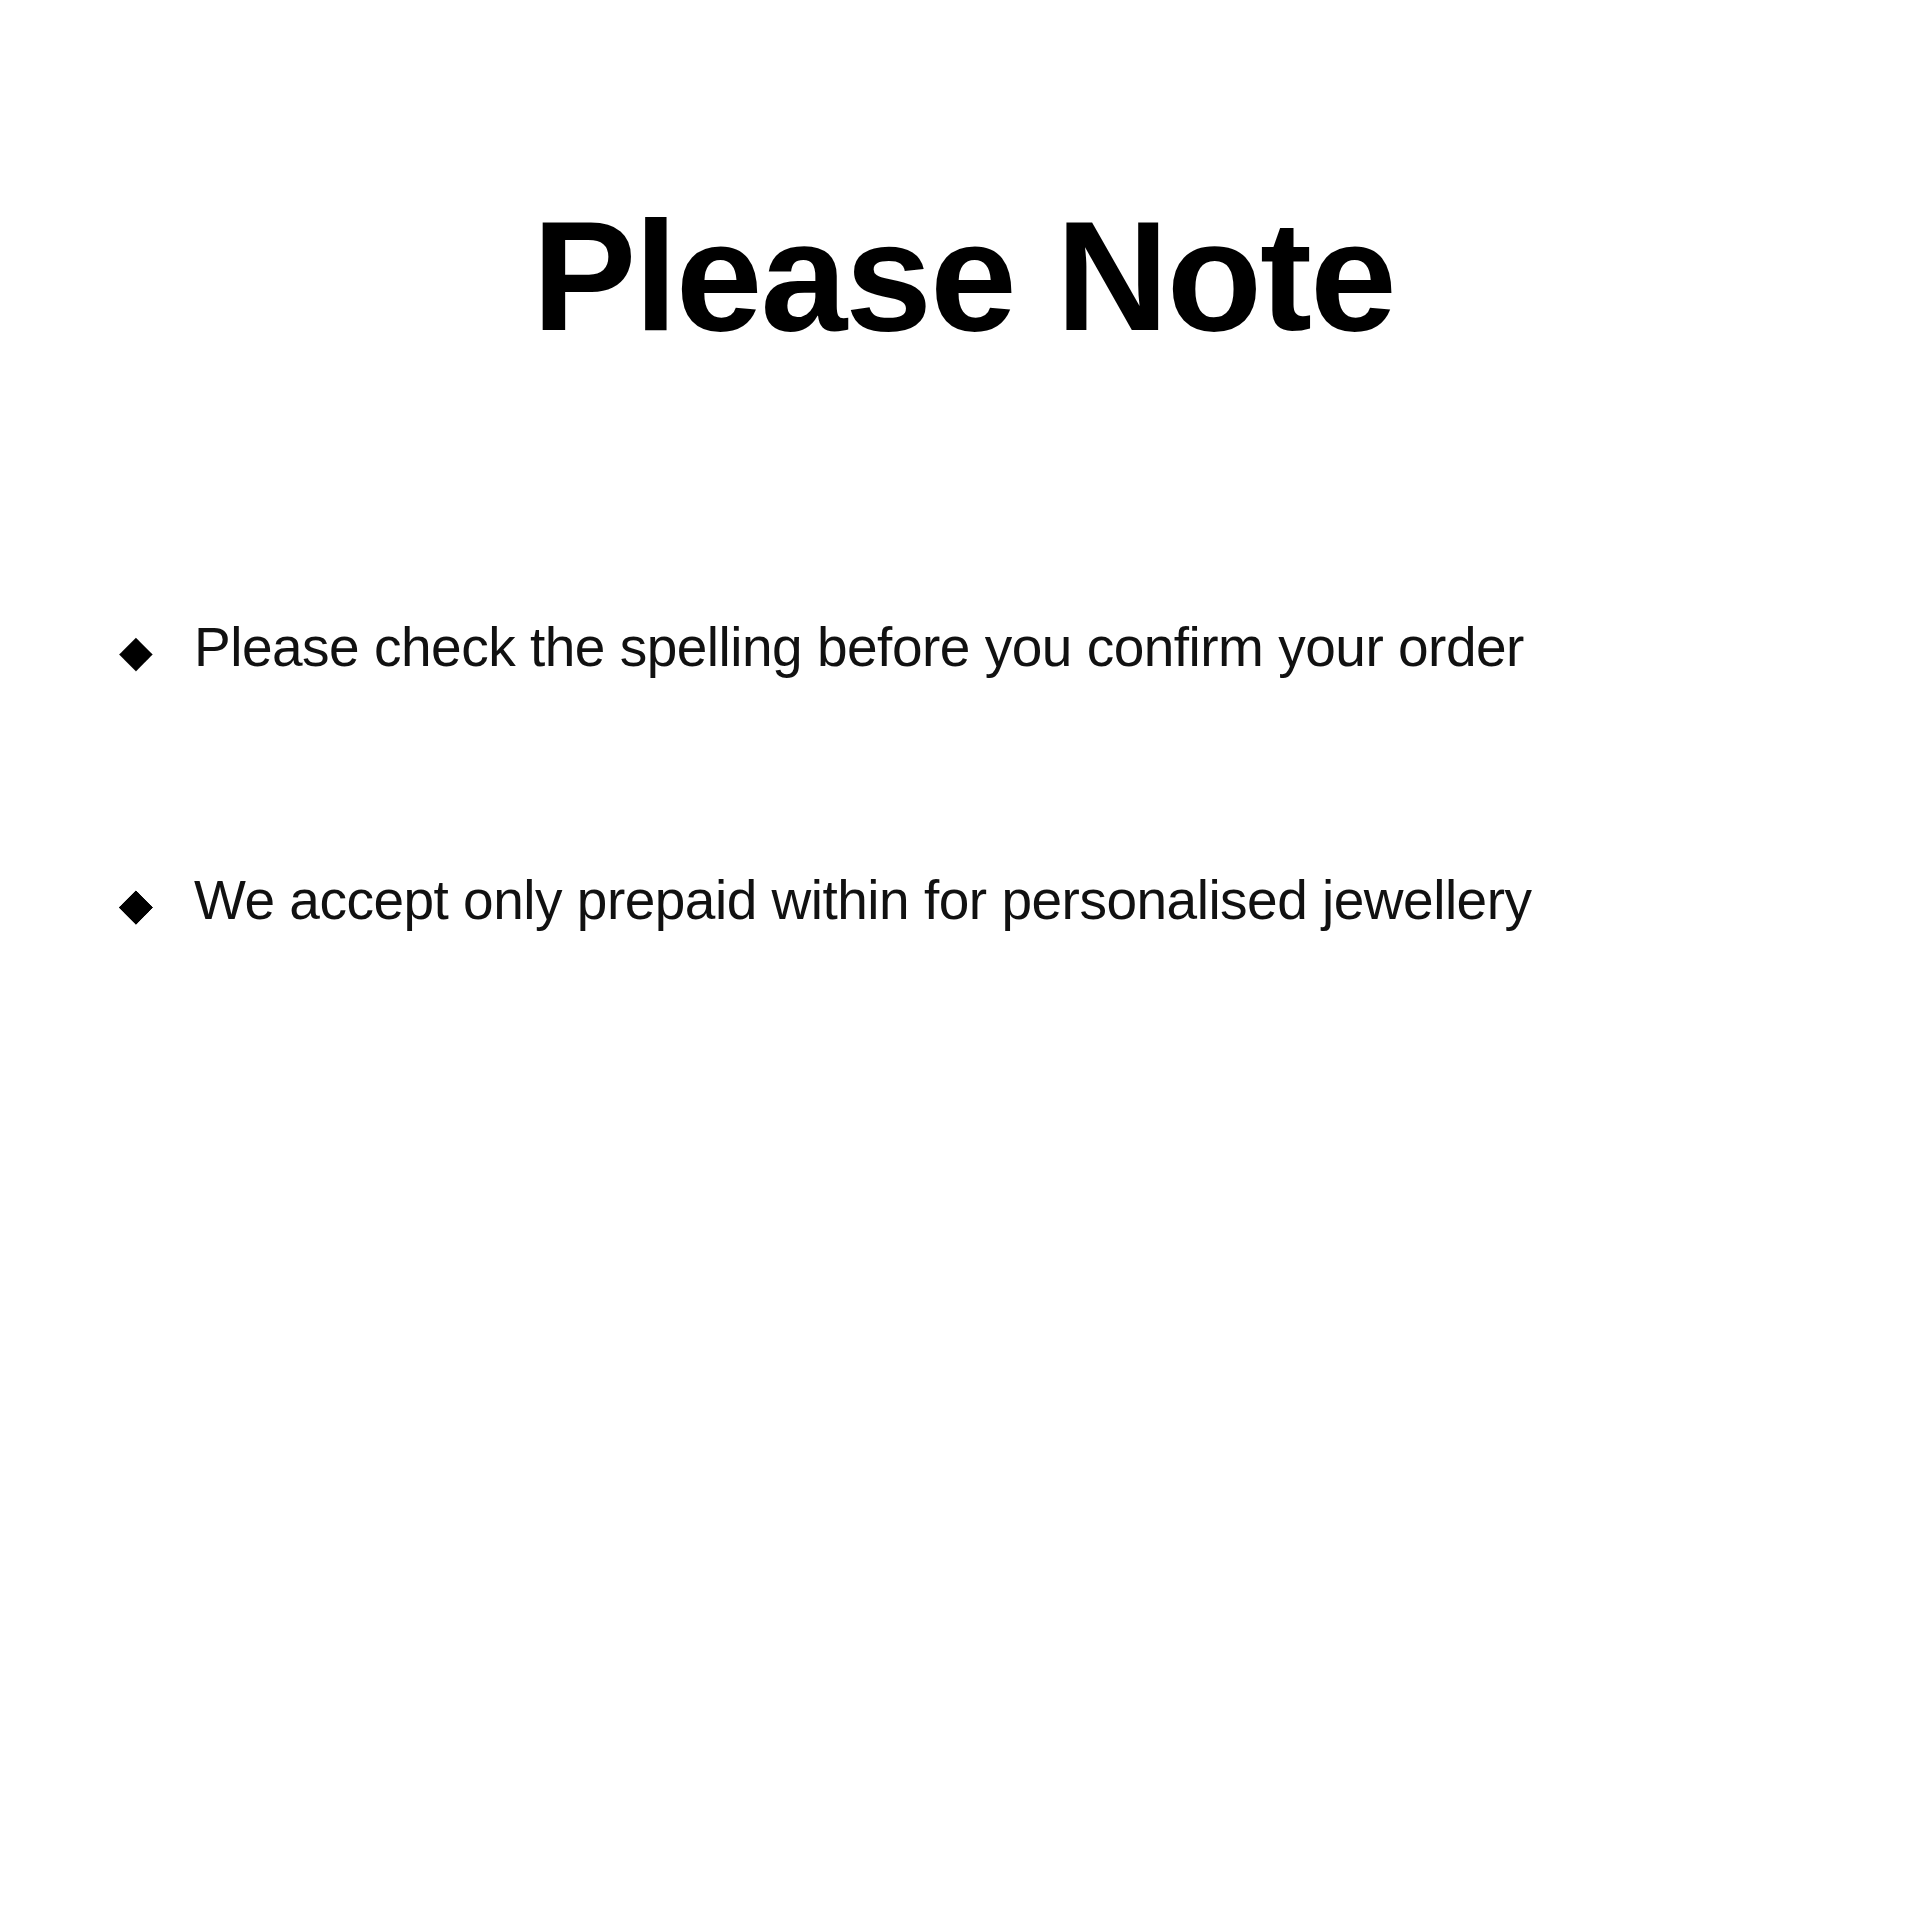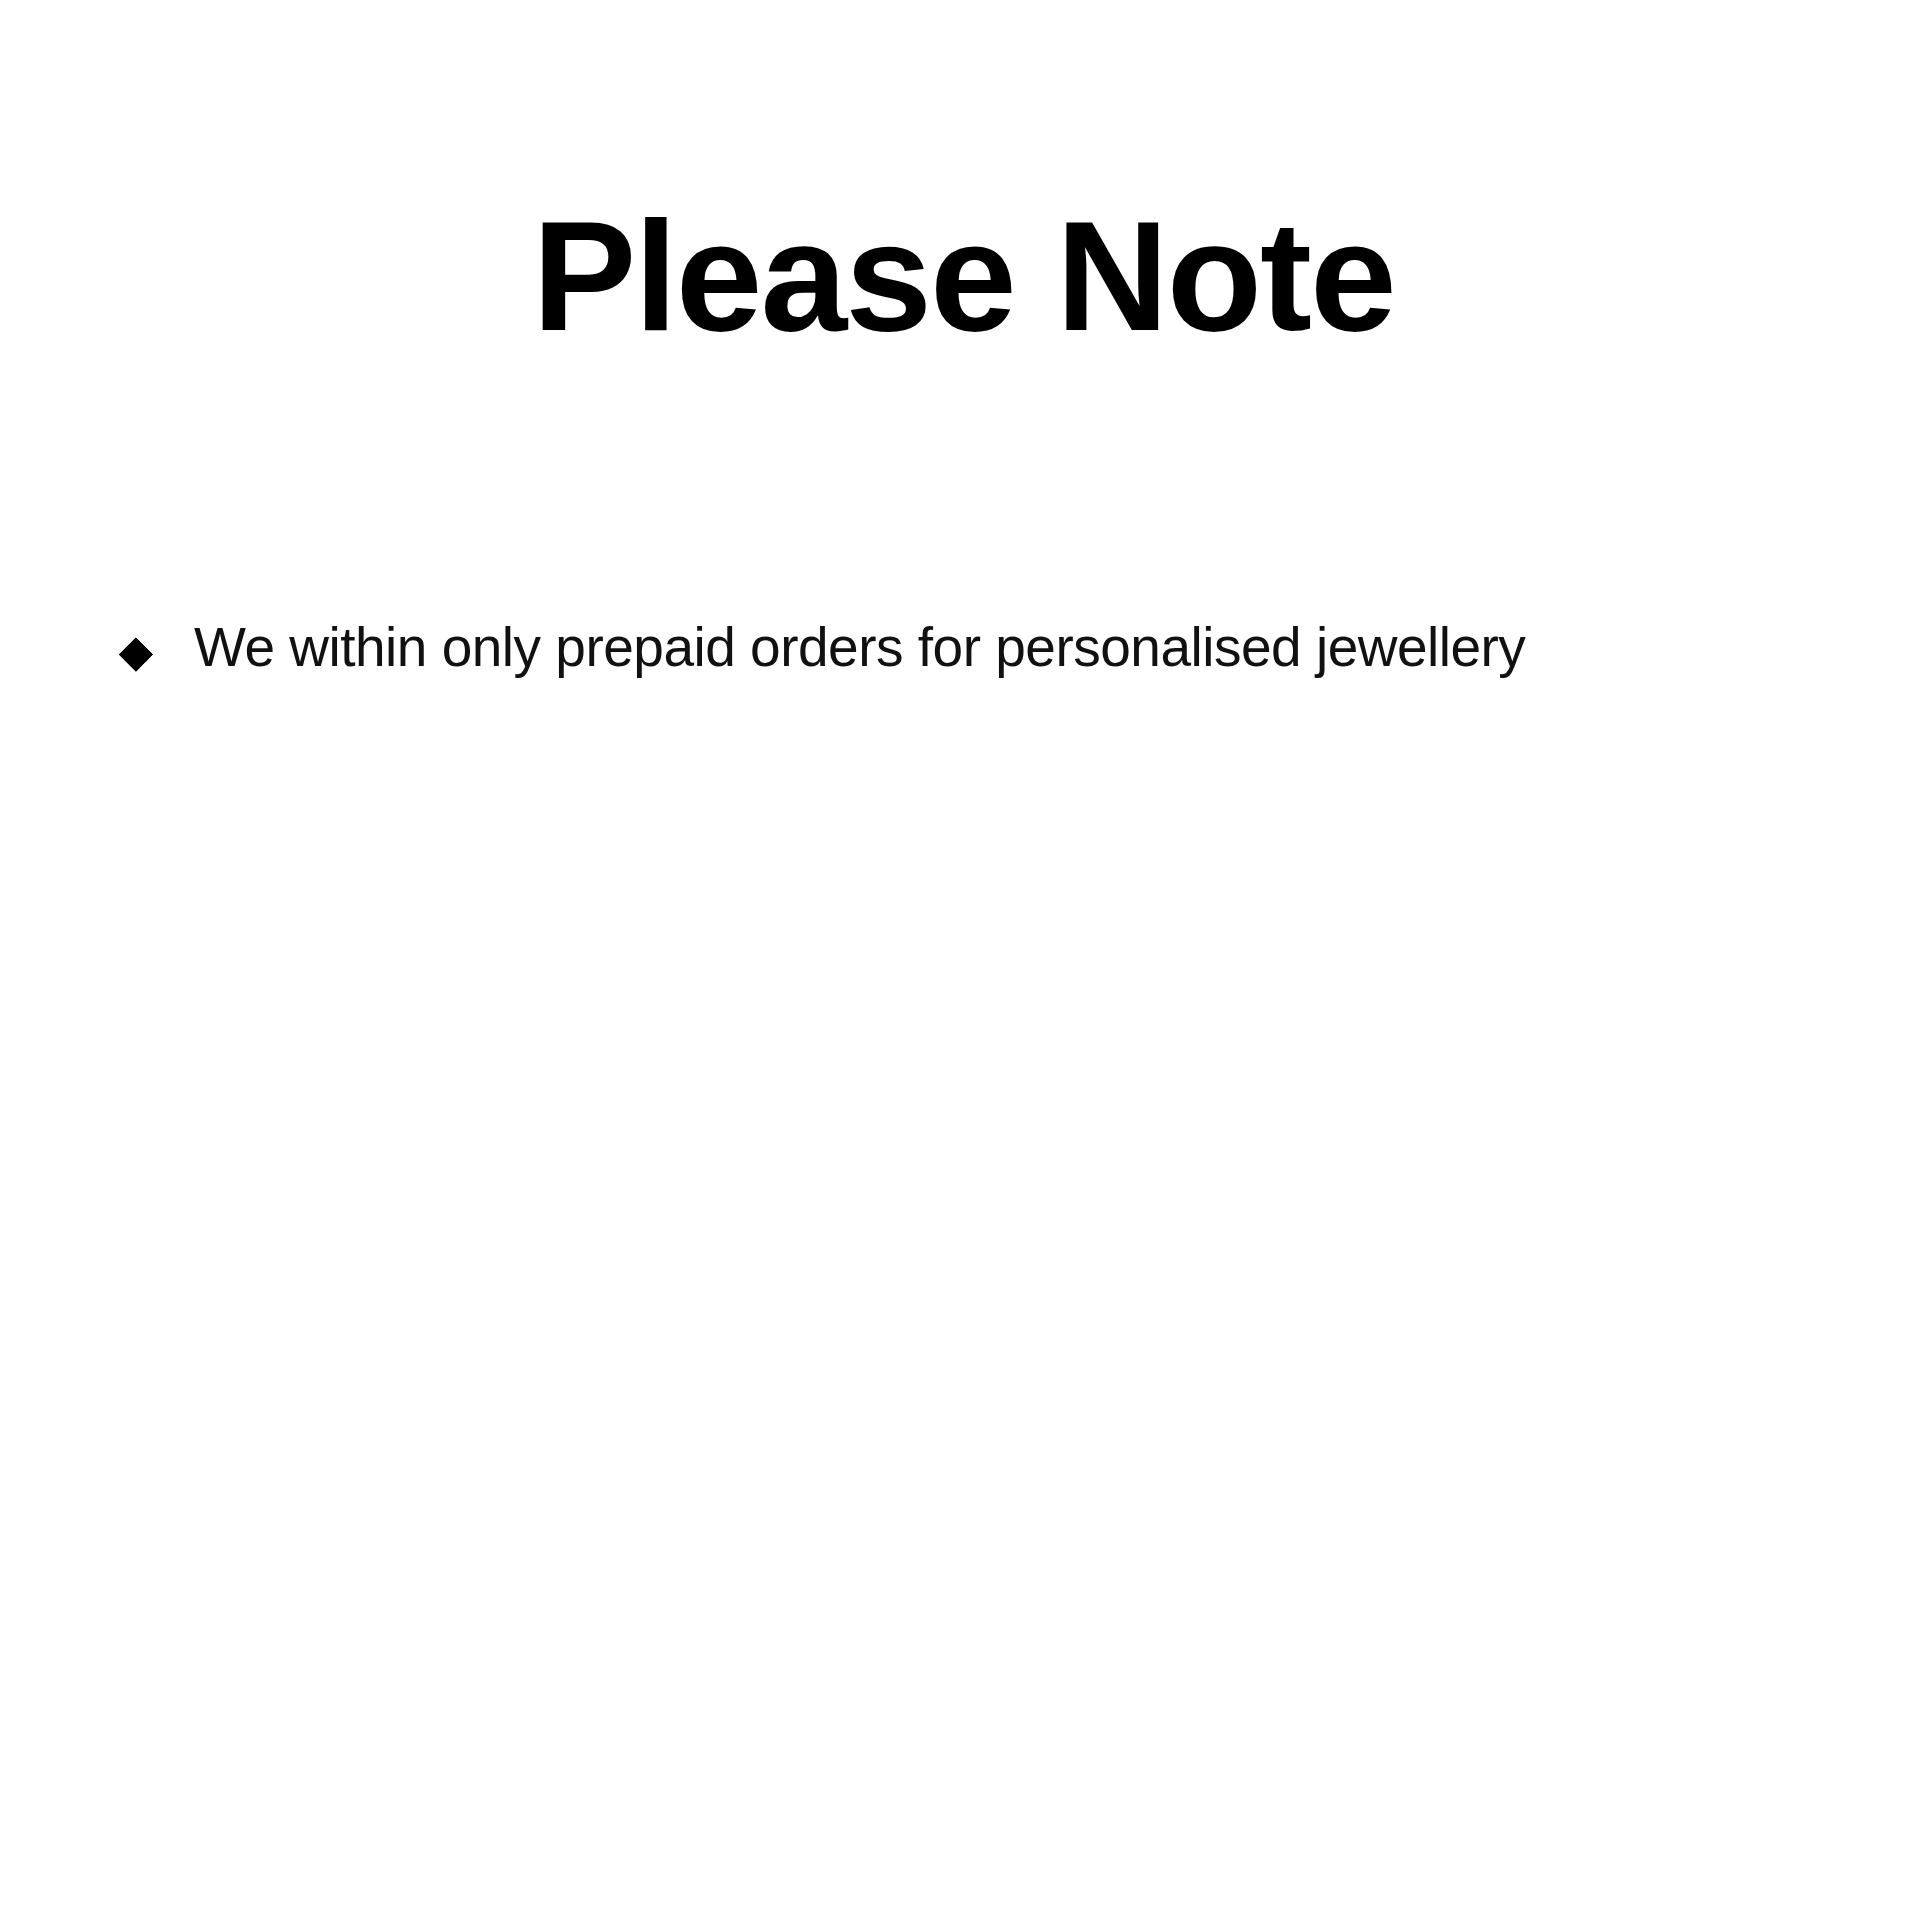--- a/index.html
+++ b/index.html
@@ -60,19 +60,19 @@
     color: #000000;
   }
 </style>
 </head>
 <body>
 
 <div class="page">
   <h1 class="title">Please Note</h1>
 
   <ul class="notes">
+      <li><span class="bullet">◆</span><span>Please check the spelling before you confirm your order</span></li>
       <li><span class="bullet">◆</span></li>
       <li><span class="bullet">◆</span></li>
-      <li><span class="bullet">◆</span></li>
-      <li><span class="bullet">◆</span><span>We within only prepaid orders for personalised jewellery</span></li>
+      <li><span class="bullet">◆</span><span>We accept only prepaid within for personalised jewellery</span></li>
     </ul>
 </div>
 
 
 </body></html>

